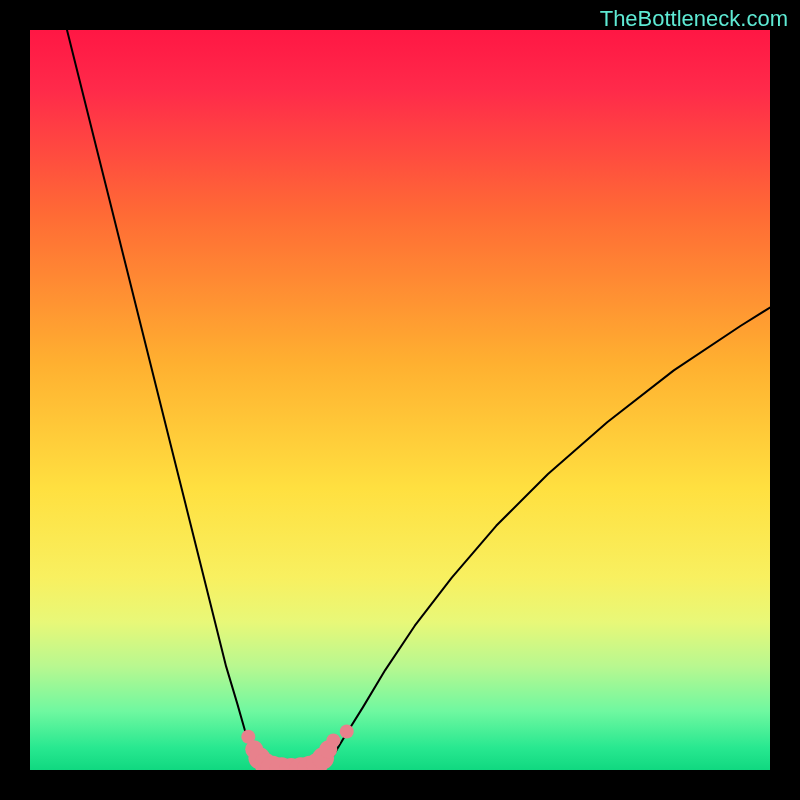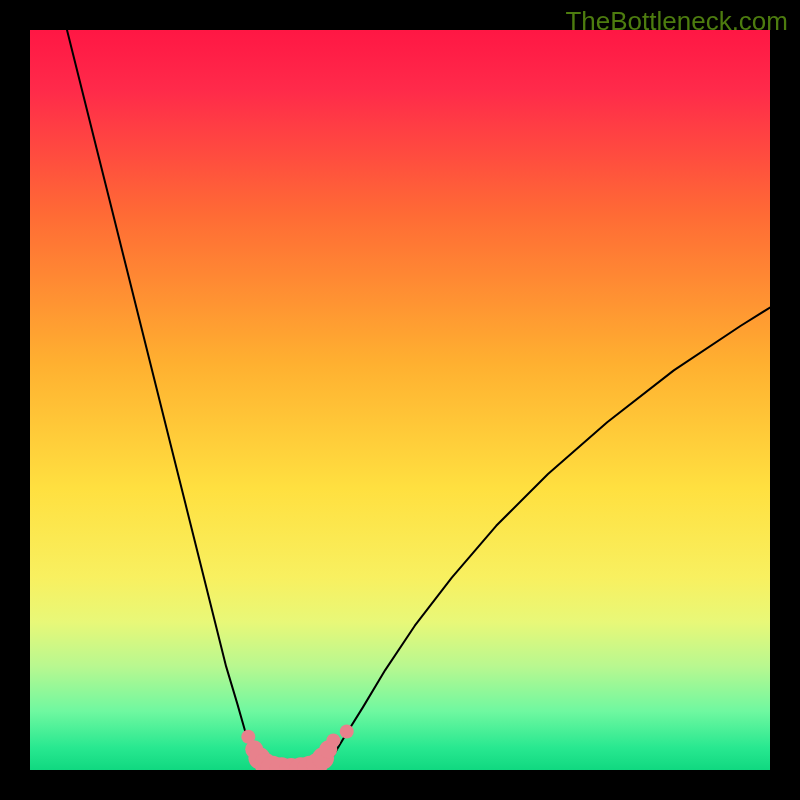--- a/index.html
+++ b/index.html
@@ -21,22 +21,22 @@
     left: 30px;
     top: 30px;
     width: 740px;
     height: 740px;
     overflow: hidden;
   }
   .watermark {
     position: absolute;
     top: 6px;
     right: 12px;
-    color: #4d7c0f;
-    font-size: 26px;
+    color: #5eead4;
+    font-size: 22px;
     font-family: Arial, sans-serif;
     z-index: 10;
   }
   svg {
     display: block;
   }
 </style>
 </head>
 <body>
 

